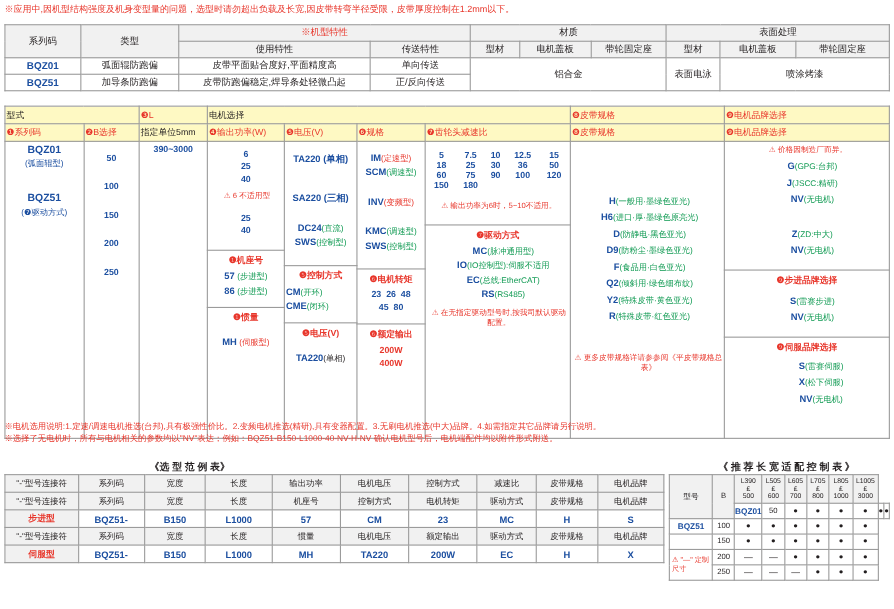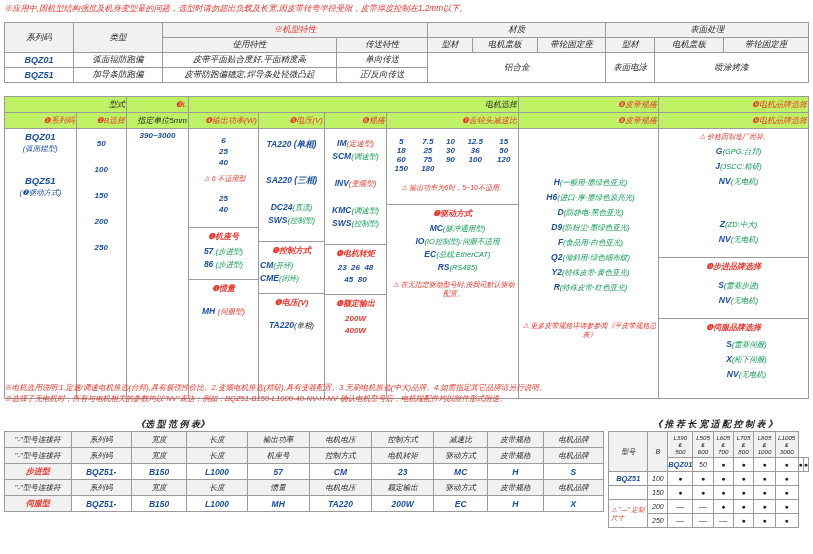--- a/index.html
+++ b/index.html
@@ -6,21 +6,21 @@
   html, body { margin:0; padding:0; }
   body {
     width: 813px; height: 554px;
     background: #ffffff;
     font-family: "Liberation Sans", sans-serif;
     font-size: 8px;
     color: #231f20;
     position: relative;
     overflow: hidden;
   }
-  .page { position:relative; width:813px; height:554px;font-style:italic; }
+  .page { position:relative; width:813px; height:554px; }
 
   
   .topnote {
     position:absolute; left:4px; top:3px; width:805px;
     font-size:8.2px; color:#e8362b; line-height:12px;
   }
 
   
   table { border-collapse: collapse; }
   td, th { padding:0; font-weight:normal; vertical-align:middle; text-align:center; }
@@ -28,21 +28,21 @@
   
   .t1 { position:absolute; left:4px; top:22px; width:805px; }
   .t1 td { border:1px solid #9b9b9b; font-size:8.5px; height:15px; }
   .t1 .hd { background:#f1f1f1; font-size:8.5px; }
   .t1 .redhd { color:#e8362b; }
   .t1 .code { color:#1c4fa0; font-weight:bold; font-size:9px; }
 
   
   .t2 { position:absolute; left:4px; top:96px; width:805px; }
   .t2 td { border:1px solid #9b9b9b; font-size:8px; vertical-align:top; padding:2px 1px; }
-  .t2 .hdrow td { background:#bef264; text-align:right; vertical-align:middle; height:15px; }
+  .t2 .hdrow td { background:#fef9c3; text-align:left; vertical-align:middle; height:15px; }
   .blue { color:#1c4fa0; }
   .red { color:#e8362b; }
   .green { color:#0f9a52; }
   .bold { font-weight:bold; }
 
   .seriescell { text-align:center; line-height:12px; padding-top:30px; font-size:9px; }
   .seriescell .big { color:#1c4fa0; font-weight:bold; font-size:9.5px; }
   .seriescell .sub { color:#1c4fa0; font-size:7.5px; }
 
   .bsel { text-align:center; color:#1c4fa0; font-weight:bold; font-size:9px; line-height:26px; padding-top:22px; }
@@ -311,21 +311,21 @@
         </div>
         <div class="warn" style="margin:26px 0 0 2px;">⚠ 更多皮带规格详请参参阅《平皮带规格总表》</div>
       </td>
 
       <td>
         <div class="warn" style="margin:1px 0 3px 2px;">⚠ 价格因制造厂而异。</div>
         <div style="line-height:14px; padding-left:10px;">
           <div><span class="blue bold tag">G</span><span class="green tagname">(GPG:台邦)</span></div>
           <div><span class="blue bold tag">J</span><span class="green tagname">(JSCC:精研)</span></div>
           <div><span class="blue bold tag">NV</span><span class="green tagname">(无电机)</span></div>
-          <div style="margin-top:28px"><span class="blue bold tag">Z</span><span class="green tagname">(ZD:中大)</span></div>
+          <div style="margin-top:16px"><span class="blue bold tag">Z</span><span class="green tagname">(ZD:中大)</span></div>
           <div><span class="blue bold tag">NV</span><span class="green tagname">(无电机)</span></div>
         </div>
         <div style="border-top:1px solid #9b9b9b; margin:10px -2px 3px -2px;"></div>
         <div class="red bold" style="text-align:center">❾步进品牌选择</div>
         <div style="line-height:14px; padding-left:10px; margin-top:6px;">
           <div><span class="blue bold tag">S</span><span class="green tagname">(雷赛步进)</span></div>
           <div><span class="blue bold tag">NV</span><span class="green tagname">(无电机)</span></div>
         </div>
         <div style="border-top:1px solid #9b9b9b; margin:10px -2px 3px -2px;"></div>
         <div class="red bold" style="text-align:center">❾伺服品牌选择</div>

